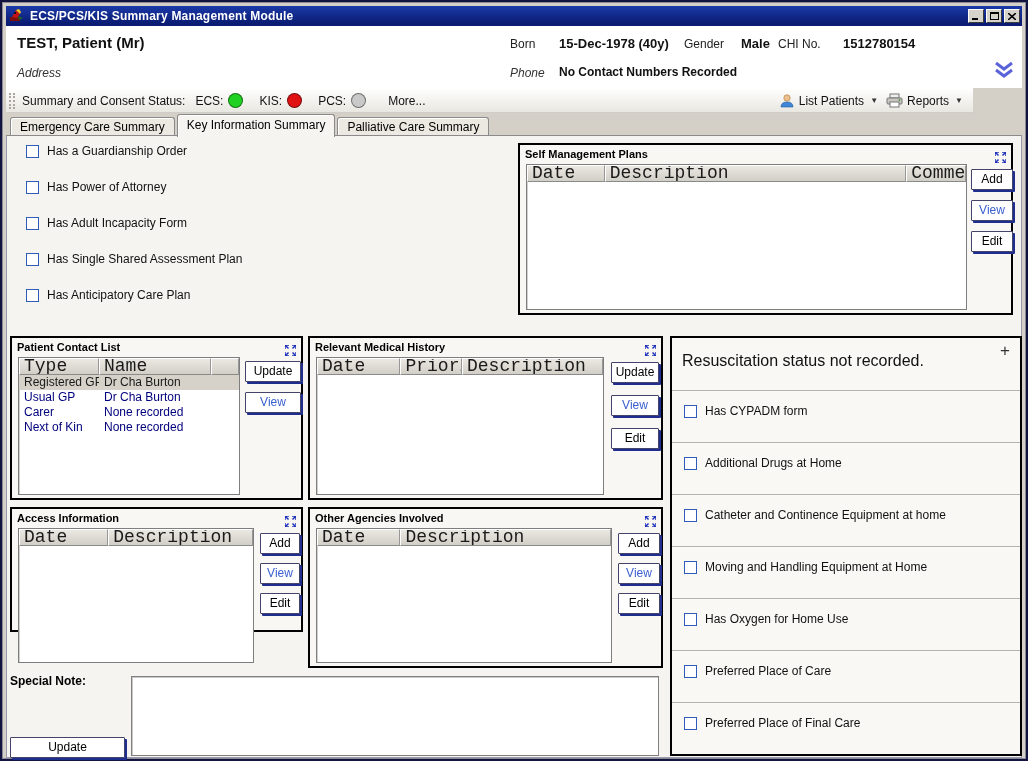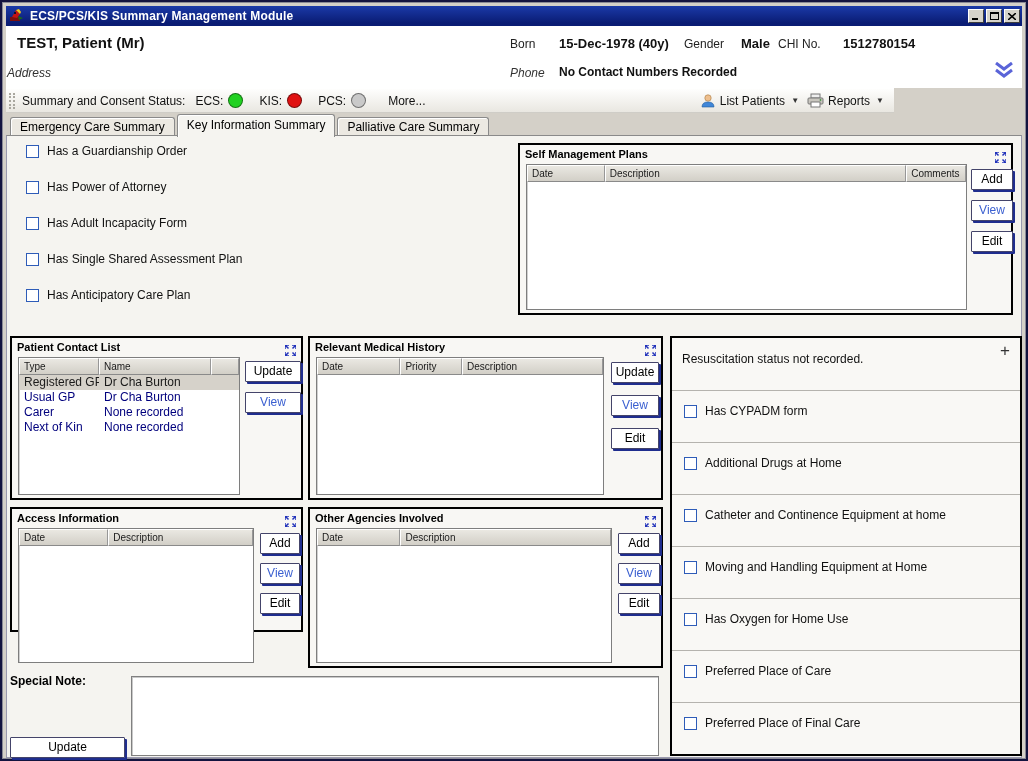--- a/index.html
+++ b/index.html
@@ -31,28 +31,28 @@
   .pt-name { position:absolute; left:11px; top:8px; font-size:15px; font-weight:bold; color:#111; }
   .lbl  { font-size:12px; color:#222; }
   .val  { font-size:13px; font-weight:bold; color:#111; }
   .ital { font-style:italic; font-size:12px; color:#333; }
   .hdr-born-l   { position:absolute; left:504px; top:11px; }
   .hdr-born-v   { position:absolute; left:553px; top:10px; }
   .hdr-gender-l { position:absolute; left:678px; top:11px; }
   .hdr-gender-v { position:absolute; left:735px; top:10px; }
   .hdr-chi-l    { position:absolute; left:772px; top:11px; }
   .hdr-chi-v    { position:absolute; left:837px; top:10px; }
-  .hdr-address  { position:absolute; left:1px;  top:40px; }
+  .hdr-address  { position:absolute; left:11px;  top:40px; }
   .hdr-phone-l  { position:absolute; left:504px; top:40px; }
   .hdr-phone-v  { position:absolute; left:553px; top:39px; font-size:12px; }
   .hdr-chevron  { position:absolute; left:987px; top:36px; cursor:pointer; }
 
   
   .toolbar {
-    position:absolute; left:3px; top:85px; width:888px; height:25px;
+    position:absolute; left:3px; top:85px; width:967px; height:25px;
     background:linear-gradient(180deg,#fefefd,#e9e7e1);
     border-top:1px solid #fff; border-bottom:1px solid #cfcdc7;
     display:flex; align-items:center; font-size:12px; color:#111;
   }
   .grip { width:6px; height:16px; border-left:2px dotted #a9a79f; border-right:2px dotted #a9a79f; margin:0 7px 0 3px; }
   .dot { width:15px; height:15px; border-radius:50%; border:1px solid rgba(0,0,0,.45); margin:0 16px 0 5px; }
   .tb-right { margin-left:auto; display:flex; align-items:center; gap:4px; padding-right:8px; }
   .tb-item { display:flex; align-items:center; gap:4px; cursor:pointer; padding:2px 2px; }
   .drop { font-size:8px; color:#333; margin-left:2px; }
 
@@ -87,39 +87,39 @@
   .listbox {
     position:absolute; background:#fff;
     border:1px solid #7e7e7e; box-shadow:inset 1px 1px 0 rgba(120,120,120,.35);
     overflow:hidden; cursor:default;
   }
   .cols { display:flex; }
   .colh {
     background:linear-gradient(180deg,#eae8e2,#d2cfc7);
     border-top:1px solid #fff; border-left:1px solid #fff;
     border-right:1px solid #979797; border-bottom:1px solid #8a8a8a;
-    font-size:10px; color:#1a1a1a; height:17px; padding:0 4px; line-height:15px;
-    white-space:nowrap; overflow:hidden; cursor:pointer;
+    font-size:18px; color:#1a1a1a; height:17px; padding:0 4px; line-height:15px;
+    white-space:nowrap; overflow:hidden; cursor:pointer;font-family:Liberation Mono, monospace;
   }
   .lrow { display:flex; height:15px; font-size:12px; color:#00007d; line-height:15px; }
   .lrow.selected { background:#d6d2ca; color:#1a1a1a; }
   .lcell { padding:0 5px; white-space:nowrap; overflow:hidden; }
 
   .btn {
     position:absolute; height:21px; background:#fff;
     border:1px solid #44446a; box-shadow:2px 2px 0 #1f2d8e; border-radius:1px;
     font-size:12px; color:#000; text-align:center; line-height:19px; cursor:pointer;
     font-family:"Liberation Sans", sans-serif;
   }
   .btn.blue { color:#3a5fd0; }
 
   
   .rp-row { position:relative; height:52px; border-bottom:1px solid #b5b3ae; }
   .rp-row:last-child { border-bottom:none; }
-  .rp-status { position:absolute; left:10px; top:14px; font-size:12px; color:#111; }
+  .rp-status { position:absolute; left:10px; top:14px; font-size:16px; color:#111; }
   .rp-plus { position:absolute; right:10px; top:4px; font-size:17px; color:#333; cursor:pointer; line-height:17px; }
   .rp-cb { left:12px; top:13px; }
 
   
   .sn-label { position:absolute; font-weight:bold; font-size:12px; color:#000; }
   .sn-text {
     position:absolute; background:#fff; resize:none;
     border:1px solid #808080; box-shadow:inset 1px 1px 0 rgba(120,120,120,.4);
     font-family:"Liberation Sans", sans-serif; font-size:12px; padding:3px;
   }

